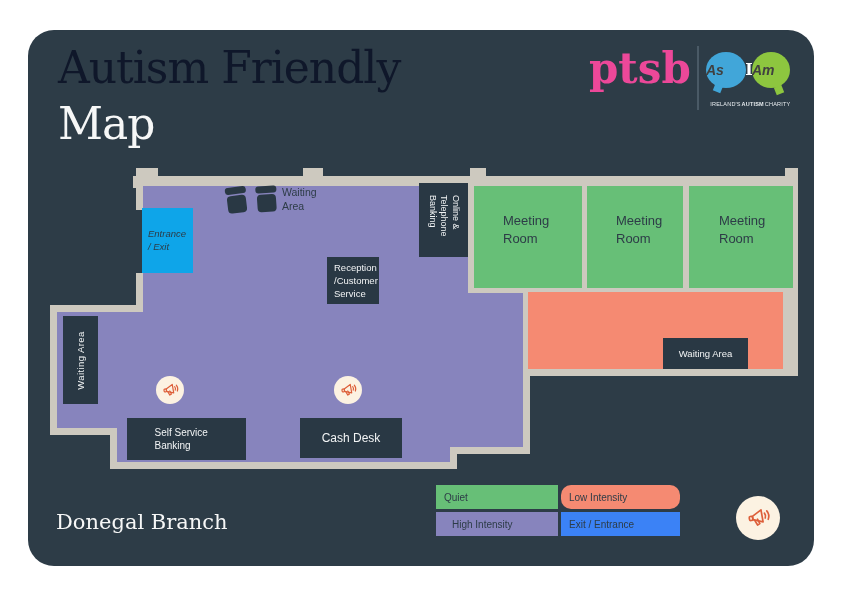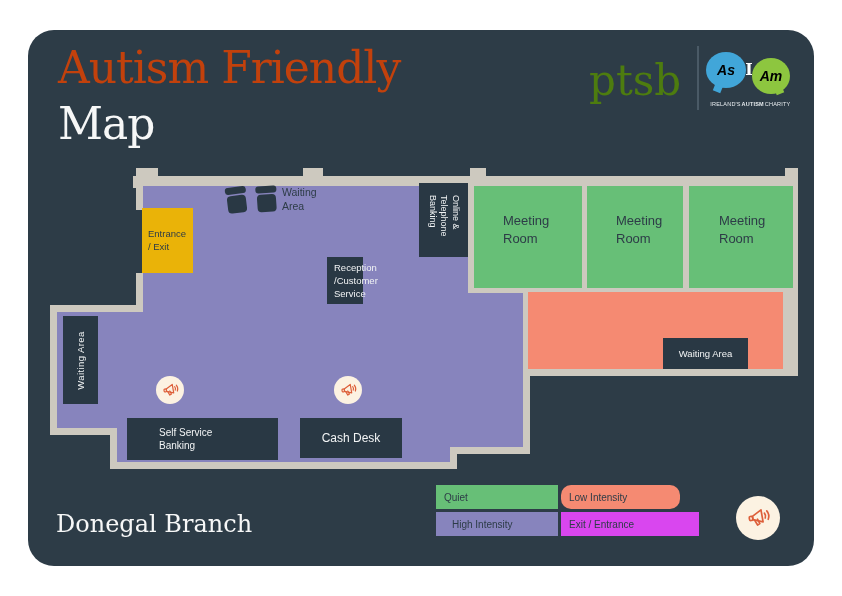--- a/index.html
+++ b/index.html
@@ -1,69 +1,69 @@
 <!DOCTYPE html>
 <html><head>
 <meta charset="utf-8">
 <style>
   html,body{margin:0;padding:0;background:#ffffff;}
   body{width:842px;height:596px;position:relative;overflow:hidden;
        font-family:"Liberation Sans",sans-serif;}
   .abs{position:absolute;}
   #card{left:28px;top:30px;width:786px;height:536px;border-radius:26px;background:#2d3c47;}
   
-  #title1{left:58px;top:42px;font-family:"DejaVu Serif",serif;font-size:44px;color:#c2410c;letter-spacing:-1px;}
+  #title1{left:58px;top:42px;font-family:"DejaVu Serif",serif;font-size:44px;color:#0f172a;letter-spacing:-1px;}
   #title2{left:58px;top:98px;font-family:"DejaVu Serif",serif;font-size:44px;color:#f6f7f7;letter-spacing:-1px;}
-  #brand{left:589px;top:56px;font-family:"DejaVu Serif",serif;font-weight:normal;font-size:42px;color:#4d7c0f;}
+  #brand{left:589px;top:44px;font-family:"DejaVu Serif",serif;font-weight:bold;font-size:42px;color:#ec4899;}
   #divider{left:697px;top:46px;width:2px;height:64px;background:#4a5a66;}
   #asiam{left:706px;top:44px;width:86px;height:70px;}
-  .bubble{position:absolute;display:flex;align-items:center;justify-content:center;
-          font-weight:bold;font-style:italic;font-size:14px;color:#000000;}
+  .bubble{position:absolute;display:flex;align-items:center;
+          font-weight:bold;font-style:italic;font-size:14px;color:#404040;}
   #bubble-as{left:0;top:8px;width:40px;height:36px;background:#41a6d9;border-radius:50%;}
-  #bubble-am{left:46px;top:14px;width:38px;height:36px;background:#8dc63f;border-radius:50%;}
+  #bubble-am{left:46px;top:8px;width:38px;height:36px;background:#8dc63f;border-radius:50%;}
   #bubble-i{left:37px;top:16px;width:12px;text-align:center;color:#ffffff;
             font-family:"DejaVu Serif",serif;font-weight:bold;font-size:16px;}
   .tail{position:absolute;width:8px;height:8px;}
   #tail-as{left:8px;top:40px;background:#41a6d9;transform:rotate(22deg);}
   #tail-am{left:69px;top:42px;background:#8dc63f;transform:rotate(-22deg);}
   #tagline{left:0;top:57px;width:86px;text-align:center;color:#e8edf0;font-size:6px;
            letter-spacing:.2px;transform:scale(.92);white-space:nowrap;}
   #tagline b{font-weight:bold;}
   #tagline span{margin:0 1px;}
   
   .darkbox{background:#293844;color:#f2f4f5;}
-  #entrance{left:142px;top:208px;width:51px;height:65px;background:#eab308;color:#2d3c47;
-            font-size:9.5px;display:flex;align-items:center;}
+  #entrance{left:142px;top:208px;width:51px;height:65px;background:#0ea5e9;color:#2d3c47;
+            font-size:9.5px;display:flex;align-items:center;font-style:italic;}
   #entrance span{display:block;width:40px;padding-left:6px;line-height:1.35;}
   #waiting-top{left:282px;top:186px;width:40px;font-size:10.5px;color:#2d3c47;line-height:1.3;}
   #online-box{left:419px;top:183px;width:49px;height:74px;display:flex;align-items:center;justify-content:center;}
   #online-box span{display:block;width:70px;transform:rotate(90deg);font-size:9px;line-height:1.3;text-align:left;}
-  #reception{left:327px;top:257px;width:36px;height:47px;font-size:9.5px;line-height:1.35;
+  #reception{left:327px;top:257px;width:52px;height:47px;font-size:9.5px;line-height:1.35;
              box-sizing:border-box;padding:5px 0 0 7px;}
   .room-label{font-size:13px;color:#2d3c47;line-height:1.35;width:46px;}
   #room1{left:503px;top:212px;} #room2{left:616px;top:212px;} #room3{left:719px;top:212px;}
   #waiting-left{left:63px;top:316px;width:35px;height:88px;display:flex;align-items:center;justify-content:center;}
   #waiting-left span{transform:rotate(-90deg);white-space:nowrap;font-size:9.5px;letter-spacing:.4px;}
-  #self-service{left:127px;top:418px;width:119px;height:42px;display:flex;align-items:center;justify-content:flex-start;padding-left:32px;}
+  #self-service{left:127px;top:418px;width:119px;height:42px;display:flex;align-items:center;justify-content:center;}
   #self-service span{display:block;width:64px;font-size:10px;line-height:1.35;text-align:left;}
   #cash-desk{left:300px;top:418px;width:102px;height:40px;display:flex;align-items:center;justify-content:center;font-size:12px;}
   #waiting-lounge{left:663px;top:338px;width:85px;height:31px;display:flex;align-items:center;justify-content:center;font-size:9.5px;}
   .mcircle{background:#fcf2e2;border-radius:50%;display:flex;align-items:center;justify-content:center;}
   #mega1{left:156px;top:376px;width:28px;height:28px;}
   #mega2{left:334px;top:376px;width:28px;height:28px;}
   
   .chip{height:24px;display:flex;align-items:center;box-sizing:border-box;padding-left:8px;
         font-size:10px;color:#2d3c47;}
   #chip-quiet{left:436px;top:485px;width:122px;background:#67bf77;}
   #chip-low{left:561px;top:485px;width:119px;background:#f58a72;border-radius:10px;}
   #chip-high{left:436px;top:512px;width:122px;background:#8784bd;padding-left:16px;}
-  #chip-exit{left:561px;top:512px;width:138px;background:#d946ef;}
+  #chip-exit{left:561px;top:512px;width:119px;background:#3b82f6;}
   #loud-label{left:697px;top:508px;font-size:13.5px;color:#f2f4f5;margin-left:44px;}
   #loud-circle{left:736px;top:496px;width:44px;height:44px;}
-  #branch{left:56px;top:510px;font-family:"DejaVu Serif",serif;font-size:24px;color:#f6f7f7;}
+  #branch{left:56px;top:510px;font-family:"DejaVu Serif",serif;font-size:21px;color:#f6f7f7;}
   svg.floor{left:0;top:0;}
 </style>
 </head>
 <body>
 
 <div id="card" class="abs"></div>
 
 <div id="title1" class="abs">Autism Friendly</div>
 <div id="title2" class="abs">Map</div>
 <div id="brand" class="abs">ptsb</div>

